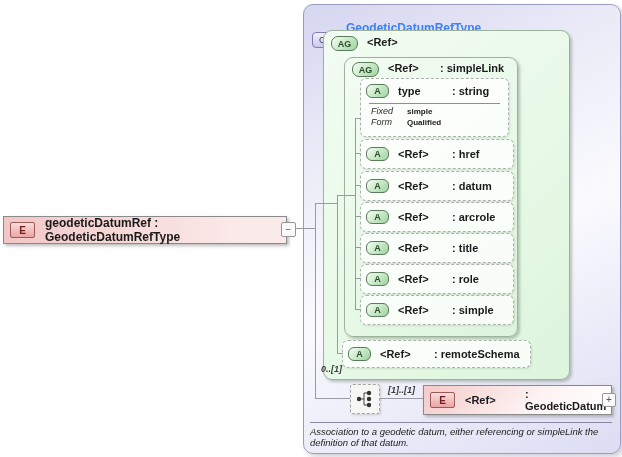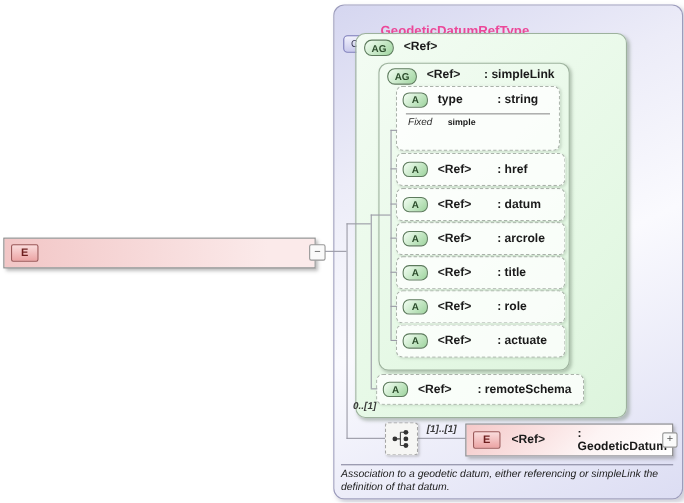--- a/index.html
+++ b/index.html
@@ -12,21 +12,21 @@
 
   
   .ct-box{position:absolute;left:303px;top:4px;width:316px;height:448px;
           border:1px solid #9c9cbc;border-radius:10px;
           background:linear-gradient(155deg,#d5d6f0 0%,#ececf8 28%,#fafafe 55%,#dcddf3 100%);
           box-shadow:3px 3px 5px rgba(120,120,150,.35);}
   .ct-title{position:absolute;left:312px;top:8px;display:flex;align-items:center;gap:8px;}
   .badge-ct{display:inline-flex;align-items:center;justify-content:center;width:24px;height:14px;
             border:1px solid #7d7dba;border-radius:4px;color:#3a3a55;
             background:linear-gradient(to bottom,#f2f2fc,#c9c9ec);font-size:9px;font-weight:normal;margin-top:24px;}
-  .ct-title-text{font-size:12px;font-weight:bold;color:#ec4899;}
+  .ct-title-text{font-size:12px;font-weight:bold;color:#3b82f6;}
 
   
   .group-box{position:absolute;border:1px solid #9db29d;border-radius:9px;
              background:linear-gradient(135deg,#f3fcf3 0%,#e4f8e4 70%,#ddf4dd 100%);
              box-shadow:2px 2px 3px rgba(100,120,100,.4);}
   .group-head{position:absolute;display:flex;align-items:flex-start;font-size:11px;font-weight:bold;color:#1a1a1a;}
   .badge-ag{display:inline-flex;align-items:center;justify-content:center;width:25px;height:13px;
             border:1px solid #5c7a5c;border-radius:7px;color:#2c4c2c;
             background:linear-gradient(135deg,#f4fef4,#9ed49e);font-size:9px;font-weight:bold;
             margin-right:9px;flex:none;}
@@ -110,20 +110,24 @@
     <div class="type-head">
       <span class="badge-a">A</span>
       <span class="name-col">type</span>
       <span>: string</span>
     </div>
     <div class="facts-sep"></div>
     <div class="fact-row">
       <span class="fact-label">Fixed</span>
       <span class="fact-value">simple</span>
     </div>
+    <div class="fact-row">
+      <span class="fact-label">Form</span>
+      <span class="fact-value">Qualified</span>
+    </div>
   </div>
 
   <div class="attr-box" style="left:360px;top:139px;width:147px;height:28px;">
     <span class="badge-a">A</span>
     <span class="name-col">&lt;Ref&gt;</span>
     <span>: href</span>
   </div>
   <div class="attr-box" style="left:360px;top:171px;width:147px;height:28px;">
     <span class="badge-a">A</span>
     <span class="name-col">&lt;Ref&gt;</span>
@@ -140,21 +144,21 @@
     <span>: title</span>
   </div>
   <div class="attr-box" style="left:360px;top:264px;width:147px;height:28px;">
     <span class="badge-a">A</span>
     <span class="name-col">&lt;Ref&gt;</span>
     <span>: role</span>
   </div>
   <div class="attr-box" style="left:360px;top:295px;width:147px;height:28px;">
     <span class="badge-a">A</span>
     <span class="name-col">&lt;Ref&gt;</span>
-    <span>: actuate</span>
+    <span>: simple</span>
   </div>
 
   <div class="attr-box" style="left:342px;top:340px;width:182px;height:26px;">
     <span class="badge-a">A</span>
     <span class="name-col">&lt;Ref&gt;</span>
     <span>: remoteSchema</span>
   </div>
 
   <div class="hline" style="left:293px;top:228px;width:22px;"></div>
   <div class="vline" style="left:315px;top:203px;height:196px;"></div>
@@ -168,20 +172,21 @@
   <div class="hline" style="left:355px;top:185px;width:6px;"></div>
   <div class="hline" style="left:355px;top:216px;width:6px;"></div>
   <div class="hline" style="left:355px;top:247px;width:6px;"></div>
   <div class="hline" style="left:355px;top:278px;width:6px;"></div>
   <div class="hline" style="left:355px;top:309px;width:6px;"></div>
   <div class="hline" style="left:315px;top:398px;width:35px;"></div>
   <div class="hline" style="left:378px;top:398px;width:45px;"></div>
 
   <div class="elem-box elem-src">
     <span class="badge-e">E</span>
+    <span>geodeticDatumRef : GeodeticDatumRefType</span>
   </div>
   <div class="toggle" style="left:281px;top:222px;">−</div>
 
   <span class="card-label" style="left:321px;top:364px;">0..[1]</span>
   <div class="seq-box">
     <svg width="22" height="22" viewBox="0 0 22 22">
       <line x1="5" y1="11" x2="10" y2="11" stroke="#444" stroke-width="1"></line>
       <line x1="10" y1="5" x2="10" y2="17" stroke="#444" stroke-width="1"></line>
       <line x1="10" y1="5" x2="14" y2="5" stroke="#444" stroke-width="1"></line>
       <line x1="10" y1="17" x2="14" y2="17" stroke="#444" stroke-width="1"></line>

